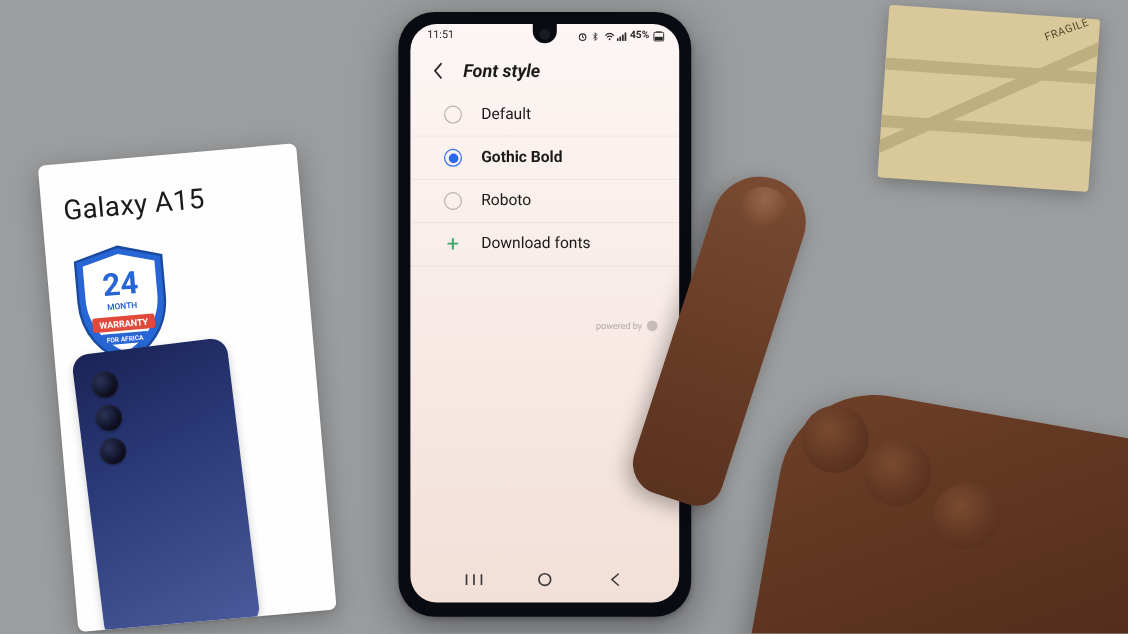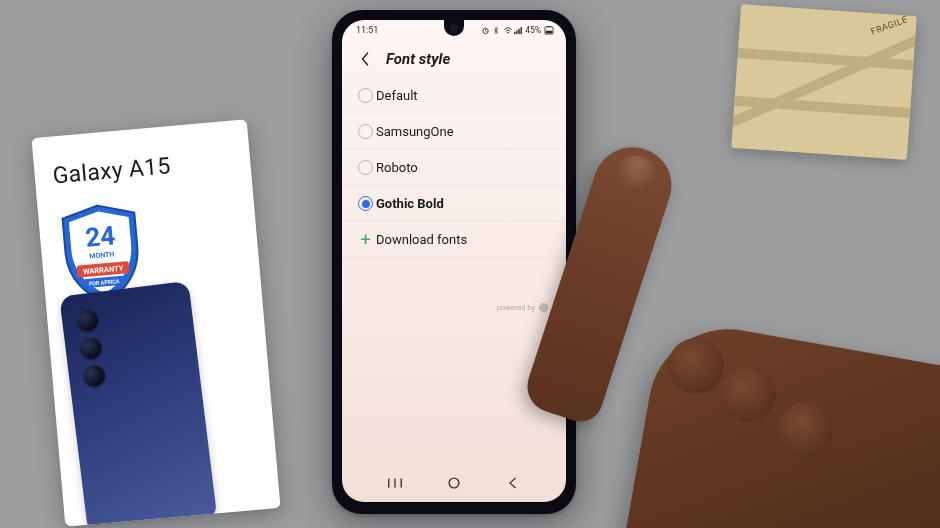--- a/index.html
+++ b/index.html
@@ -128,21 +128,21 @@
   .statusbar {
     display: flex;
     justify-content: space-between;
     align-items: center;
     padding: 0 14px 2px 14px;
     font-size: 9px;
     color: #2a2a2a;
     height: 22px;
     gap: 47px;
   }
-  .statusbar .right { display: flex; align-items: center; gap: 2px; }
+  .statusbar .right { display: flex; align-items: center; gap: 2px; font-weight: bold; }
   .statusbar .battery-pct { font-size: 8.5px; }
   .sb-icon { width: 9px; height: 9px; display: inline-block; }
 
   
   .header {
     display: flex;
     align-items: center;
     gap: 12px;
     padding: 8px 14px 10px 14px;
     font-style: italic;
@@ -156,22 +156,22 @@
     font-size: 15px;
     font-weight: 700;
     color: #1a1a1a;
   }
 
   
   .options { }
   .option-row {
     display: flex;
     align-items: center;
-    gap: 3px;
-    padding: 0 16px;
+    gap: 16px;
+    padding: 0 28px;
     height: 36px;
     border-bottom: 1px solid rgba(0,0,0,0.04);
   }
   .radio {
     width: 15px; height: 15px;
     border-radius: 50%;
     border: 1.6px solid #b8b0ad;
     flex-shrink: 0;
     position: relative;
   }
@@ -346,31 +346,27 @@
           </svg>
       </div>
       <div class="page-title">Font style</div>
     </div>
 
     <div class="options">
       <div class="option-row">
         <div class="radio"></div>
         <div class="option-label">Default</div>
       </div>
-      <div class="option-row">
-        <div class="radio"></div>
-        <div class="option-label">SamsungOne</div>
+      <div class="option-row sel">
+        <div class="radio selected"></div>
+        <div class="option-label">Gothic Bold</div>
       </div>
       <div class="option-row">
         <div class="radio"></div>
         <div class="option-label">Roboto</div>
-      </div>
-      <div class="option-row sel">
-        <div class="radio selected"></div>
-        <div class="option-label">Gothic Bold</div>
       </div>
       <div class="option-row">
         <div class="plus-icon">+</div>
         <div class="option-label">Download fonts</div>
       </div>
     </div>
 
     <div class="powered">
       <span>powered by</span>
       <span class="powered-badge"></span>

